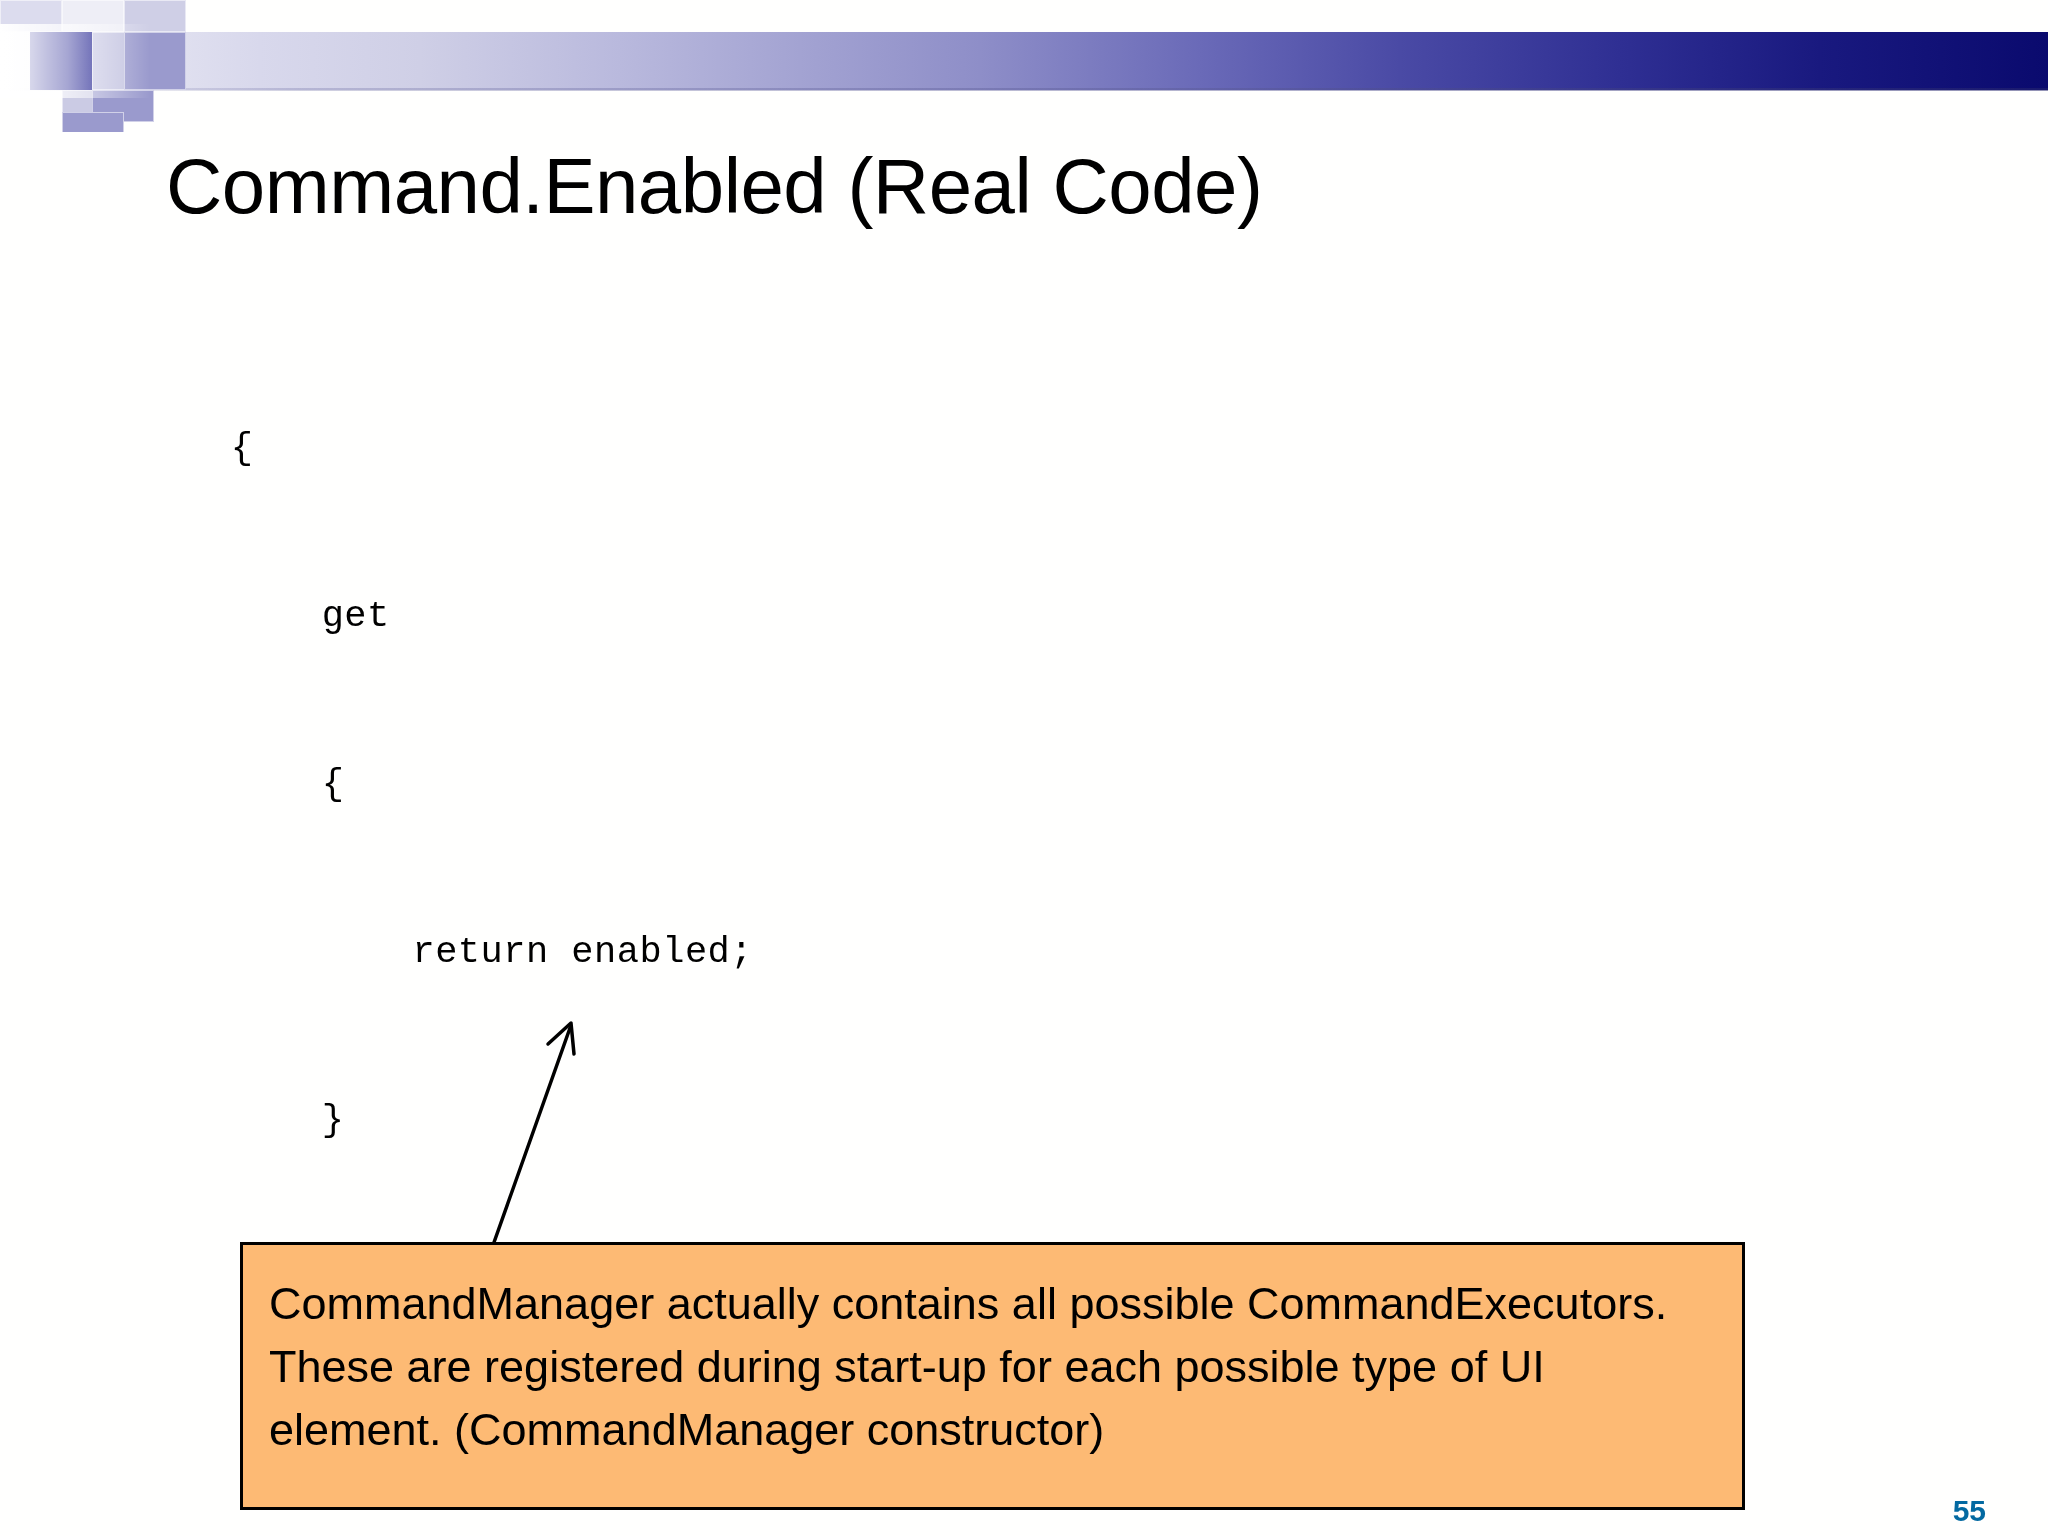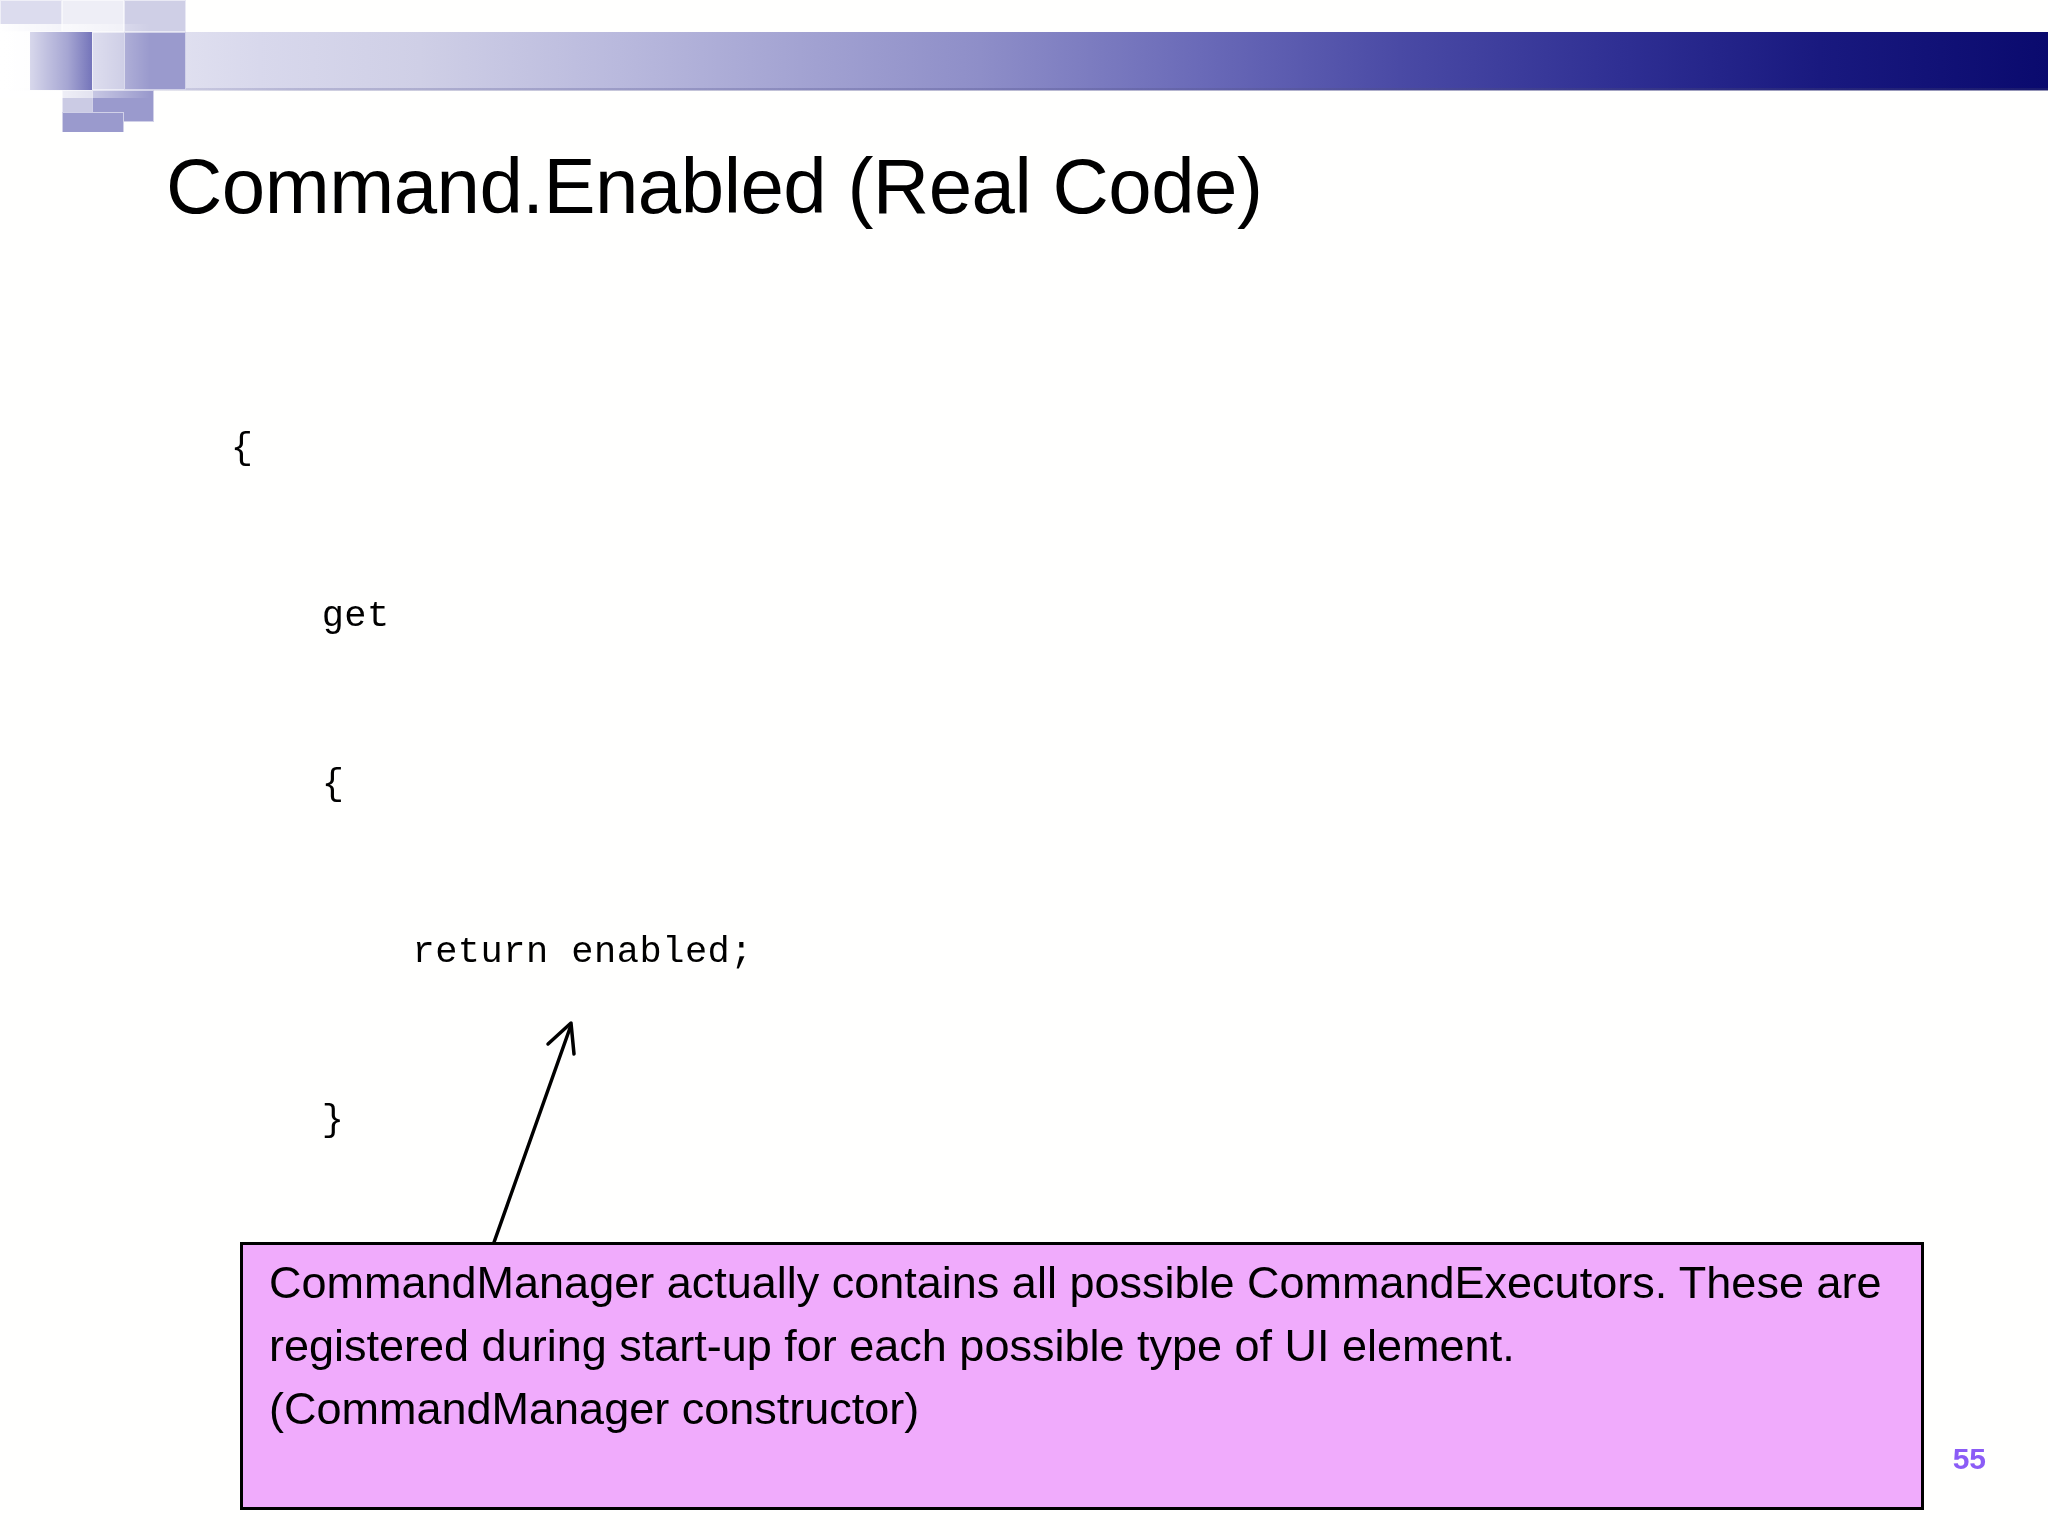--- a/index.html
+++ b/index.html
@@ -117,43 +117,43 @@
     width: 130px;
     height: 240px;
     overflow: visible;
   }
 
   
   .callout {
     position: absolute;
     left: 240px;
     top: 1242px;
-    width: 1684px;
+    width: 1505px;
     height: 268px;
     border: 3px solid #000000;
     box-sizing: border-box;
-    background: #f0abfc;
-    padding: 6px 26px 0 26px;
+    background: #fdba74;
+    padding: 27px 26px 0 26px;
   }
   .callout-text {
     font-family: "Liberation Sans", sans-serif;
     font-size: 45px;
     line-height: 63px;
     color: #000000;
     white-space: pre-wrap;
   }
 
   
   .page-number {
     position: absolute;
     right: 62px;
-    top: 1442px;
+    top: 1494px;
     font-size: 30px;
     font-weight: bold;
-    color: #8b5cf6;
+    color: #0369a1;
   }
 </style>
 </head>
 <body>
 
 <div class="slide">
 
   <div class="header-deco">
 
     <div class="header-band"></div>

